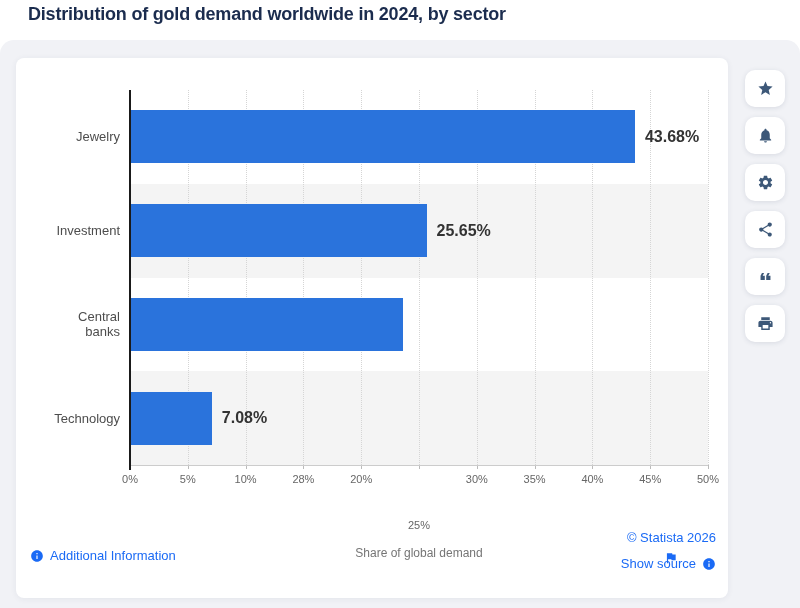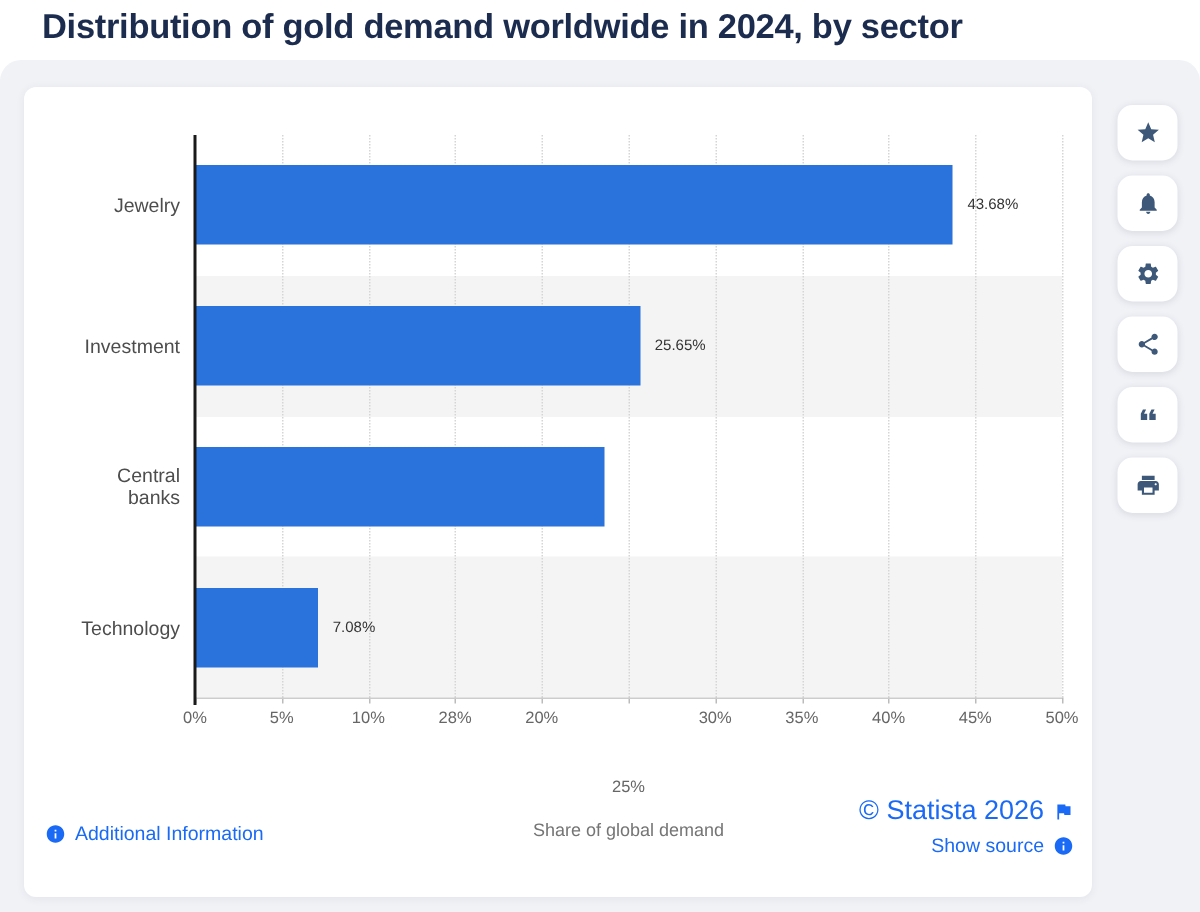--- a/index.html
+++ b/index.html
@@ -4,21 +4,21 @@
 <style>
   * { margin: 0; padding: 0; box-sizing: border-box; }
   html, body { width: 800px; height: 608px; overflow: hidden; }
   body {
     font-family: "Liberation Sans", "DejaVu Sans", sans-serif;
     background: #ffffff;
     position: relative;
   }
   .page-title {
     position: absolute; left: 28px; top: 4px;
-    font-size: 23px; font-weight: 700; color: #1b2c4e;
+    font-size: 18px; font-weight: 700; color: #1b2c4e;
     letter-spacing: -0.2px;
   }
   .gray-panel {
     position: absolute; left: 0; top: 40px; width: 800px; height: 568px;
     background: #f1f2f6; border-radius: 14px 14px 0 0;
   }
   .card {
     position: absolute; left: 16px; top: 58px; width: 712px; height: 540px;
     background: #ffffff; border-radius: 8px;
     box-shadow: 0 1px 6px rgba(40,50,80,0.07);
@@ -29,21 +29,21 @@
   .gridline { position: absolute; width: 0; border-left: 1px dotted #d5d5d5; }
   .y-axis { position: absolute; width: 2px; background: #1a1a1a; z-index: 3; }
   .x-axis-line { position: absolute; height: 1px; background: #cccccc; z-index: 2; }
   .x-tick-mark { position: absolute; width: 1px; height: 4px; background: #bbbbbb; }
   .bar { position: absolute; z-index: 2; }
   .cat-label {
     position: absolute; text-align: right; font-size: 13px; color: #4d4d4d;
     z-index: 2; display: flex; align-items: center; justify-content: flex-end; padding-left: 27px;
   }
   .val-label {
-    position: absolute; font-size: 10px; font-weight: 400; color: #333333;
+    position: absolute; font-size: 16px; font-weight: 700; color: #333333;
     z-index: 3; display: flex; align-items: center;
   }
   .x-tick-label {
     position: absolute; transform: translateX(-50%);
     font-size: 11px; color: #666666; white-space: nowrap;
   }
   .x-axis-title {
     position: absolute; text-align: center;
     font-size: 12px; color: #757575;
   }
@@ -56,21 +56,21 @@
     cursor: pointer;
   }
   .icon-btn svg { width: 17px; height: 17px; }
   
   .footer-link {
     position: absolute; display: flex; align-items: center; gap: 6px;
     font-size: 13px; color: #1a6af5; text-decoration: none; cursor: pointer;
     z-index: 4;
   }
   .footer-link svg { width: 14px; height: 14px; }
-  .copyright-line { font-size: 18px; }
+  .copyright-line { font-size: 13px; flex-direction: column; }
 </style>
 </head>
 <body>
 
 <h1 class="page-title">Distribution of gold demand worldwide in 2024, by sector</h1>
 
 <div class="gray-panel"></div>
 
 <div class="card">
   <div class="chart" id="chart">

